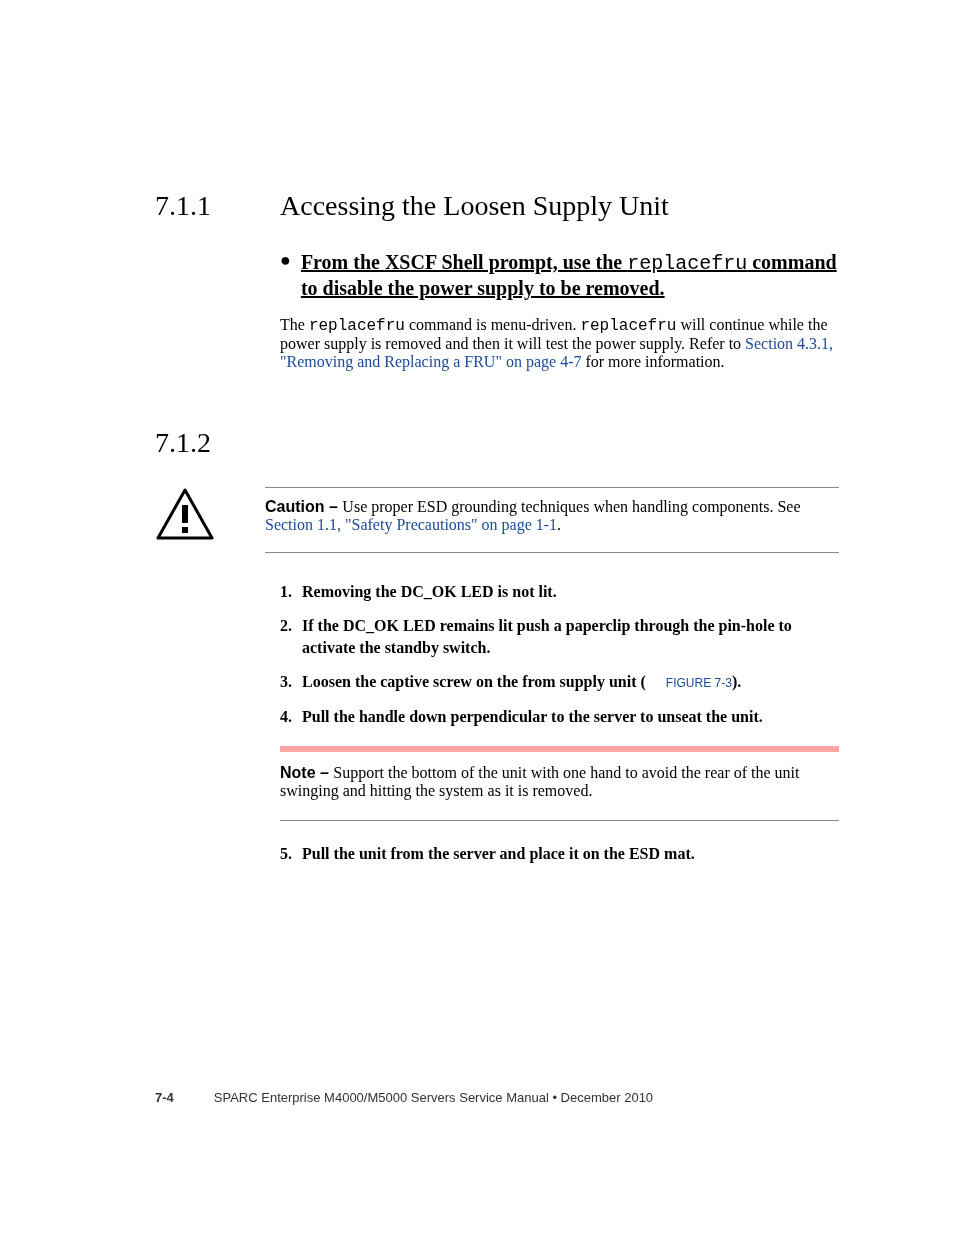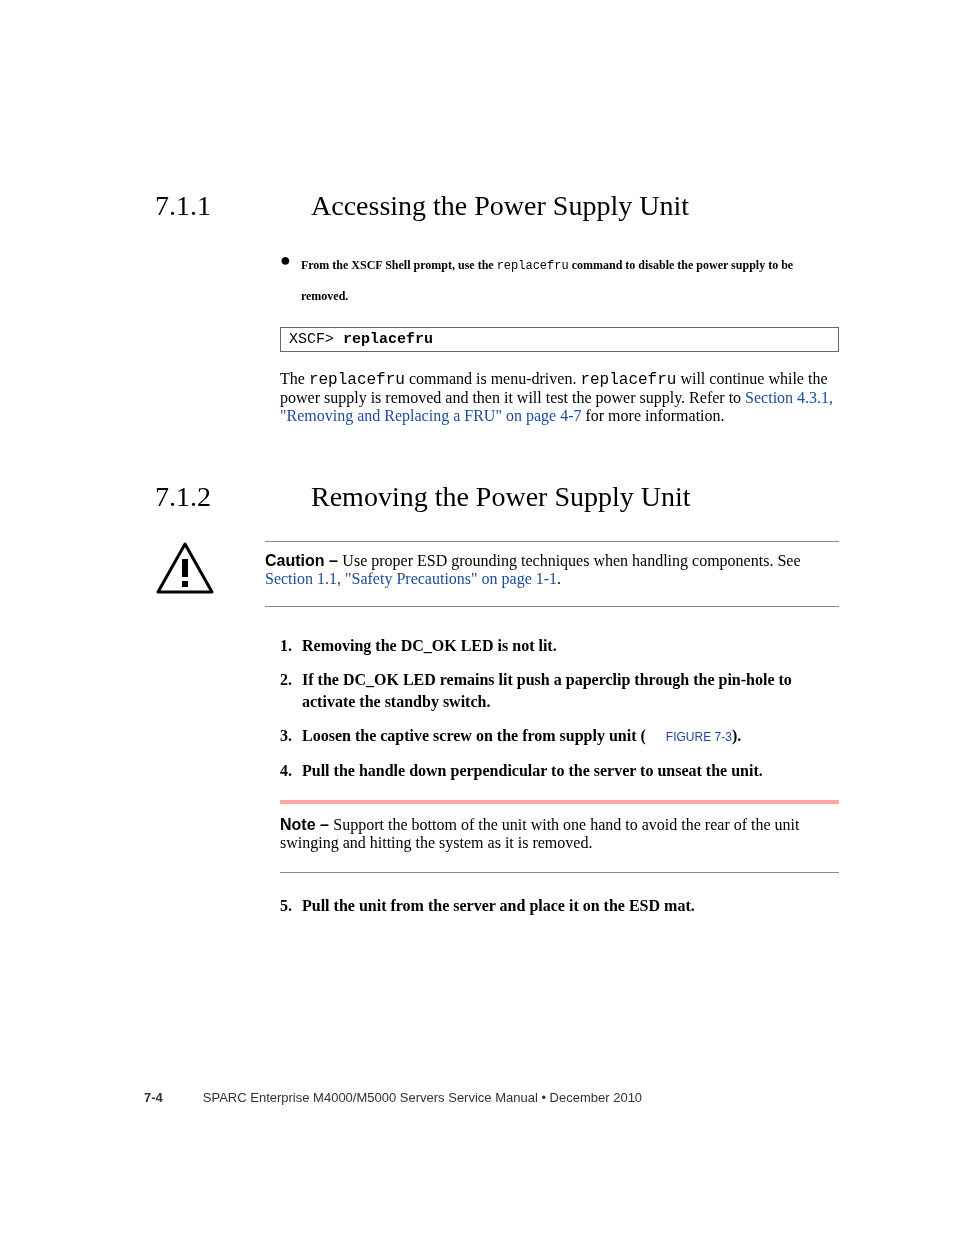--- a/index.html
+++ b/index.html
@@ -14,21 +14,20 @@
     width: 954px;
     height: 1235px;
     position: relative;
     box-sizing: border-box;
     padding: 190px 115px 0 155px;
   }
   .section-header {
     display: flex;
     align-items: flex-start;
     margin-bottom: 28px;
-    gap: 31px;
   }
   .section-number {
     font-size: 28px;
     font-weight: 400;
     width: 125px;
     flex-shrink: 0;
   }
   .section-title {
     font-size: 28px;
     font-weight: 400;
@@ -41,23 +40,24 @@
     align-items: flex-start;
     margin-bottom: 16px;
   }
   .bullet-dot {
     font-size: 18px;
     line-height: 20px;
     margin-right: 10px;
     margin-top: 0;
   }
   .bullet-text {
-    font-size: 12px;
-    line-height: 30px;
-    font-weight: bold;
+    font-size: 20px;
+    line-height: 24px;
+    font-weight: bold;
+    text-decoration: underline;
   }
   .bullet-text .cmd {
     font-family: "Courier New", monospace;
     font-weight: normal;
   }
   .code-box {
     border: 1px solid #666;
     padding: 3px 8px;
     font-family: "Courier New", monospace;
     font-size: 15px;
@@ -120,75 +120,71 @@
     flex: 1;
   }
   .figref {
     font-family: Arial, Helvetica, sans-serif;
     font-size: 12px;
     color: #1a4b99;
     font-weight: normal;
     margin-left: 20px;
   }
   .note-box {
-    border-top: 4px solid #fca5a5;
+    border-top: 6px solid #fca5a5;
     border-bottom: 1px solid #888;
     padding: 12px 0 14px 0;
     margin: 18px 0 22px 0;
   }
   .note-label {
     font-family: Arial, Helvetica, sans-serif;
     font-weight: bold;
     font-size: 16px;
   }
   .footer {
     position: absolute;
     bottom: 130px;
-    left: 144px;
+    left: 155px;
     font-family: Arial, Helvetica, sans-serif;
     font-size: 13px;
     color: #333;
   }
   .footer .pagenum {
     font-weight: bold;
     margin-right: 40px;
   }
 </style>
 </head>
 <body>
 
 <div class="page">
 
   <div class="section-header">
     <div class="section-number">7.1.1</div>
-    <div class="section-title">Accessing the Power Supply Unit</div>
+    <div class="section-title">Accessing the Loosen Supply Unit</div>
   </div>
 
   <div class="content-block">
     <div class="bullet-row">
       <div class="bullet-dot">●</div>
       <div class="bullet-text">
         <span>From the XSCF Shell prompt, use the </span><span class="cmd">replacefru</span><span> command to disable the power supply to be removed.</span>
       </div>
     </div>
 
-    <div class="code-box">
-      <span class="prompt">XSCF&gt; </span><span class="cmdname">replacefru</span>
-    </div>
 
     <div class="para">
       <span>The </span><span class="mono">replacefru</span><span> command is menu-driven. </span><span class="mono">replacefru</span><span> will continue while the power supply is removed and then it will test the power supply. Refer to </span><span class="link">Section 4.3.1, "Removing and Replacing a FRU" on page 4-7</span><span> for more information.</span>
     </div>
   </div>
 
   <div class="section-gap"></div>
 
   <div class="section-header">
     <div class="section-number">7.1.2</div>
-    <div class="section-title">Removing the Power Supply Unit</div>
   </div>
 
   <div class="caution-row">
     <div class="caution-icon">
       <svg width="60" height="54" viewBox="0 0 60 54">
         <polygon points="30,3 57,51 3,51" fill="none" stroke="#000" stroke-width="3" stroke-linejoin="round"></polygon>
         <rect x="27" y="18" width="6" height="18" fill="#000"></rect>
         <rect x="27" y="40" width="6" height="6" fill="#000"></rect>
       </svg>
     </div>

